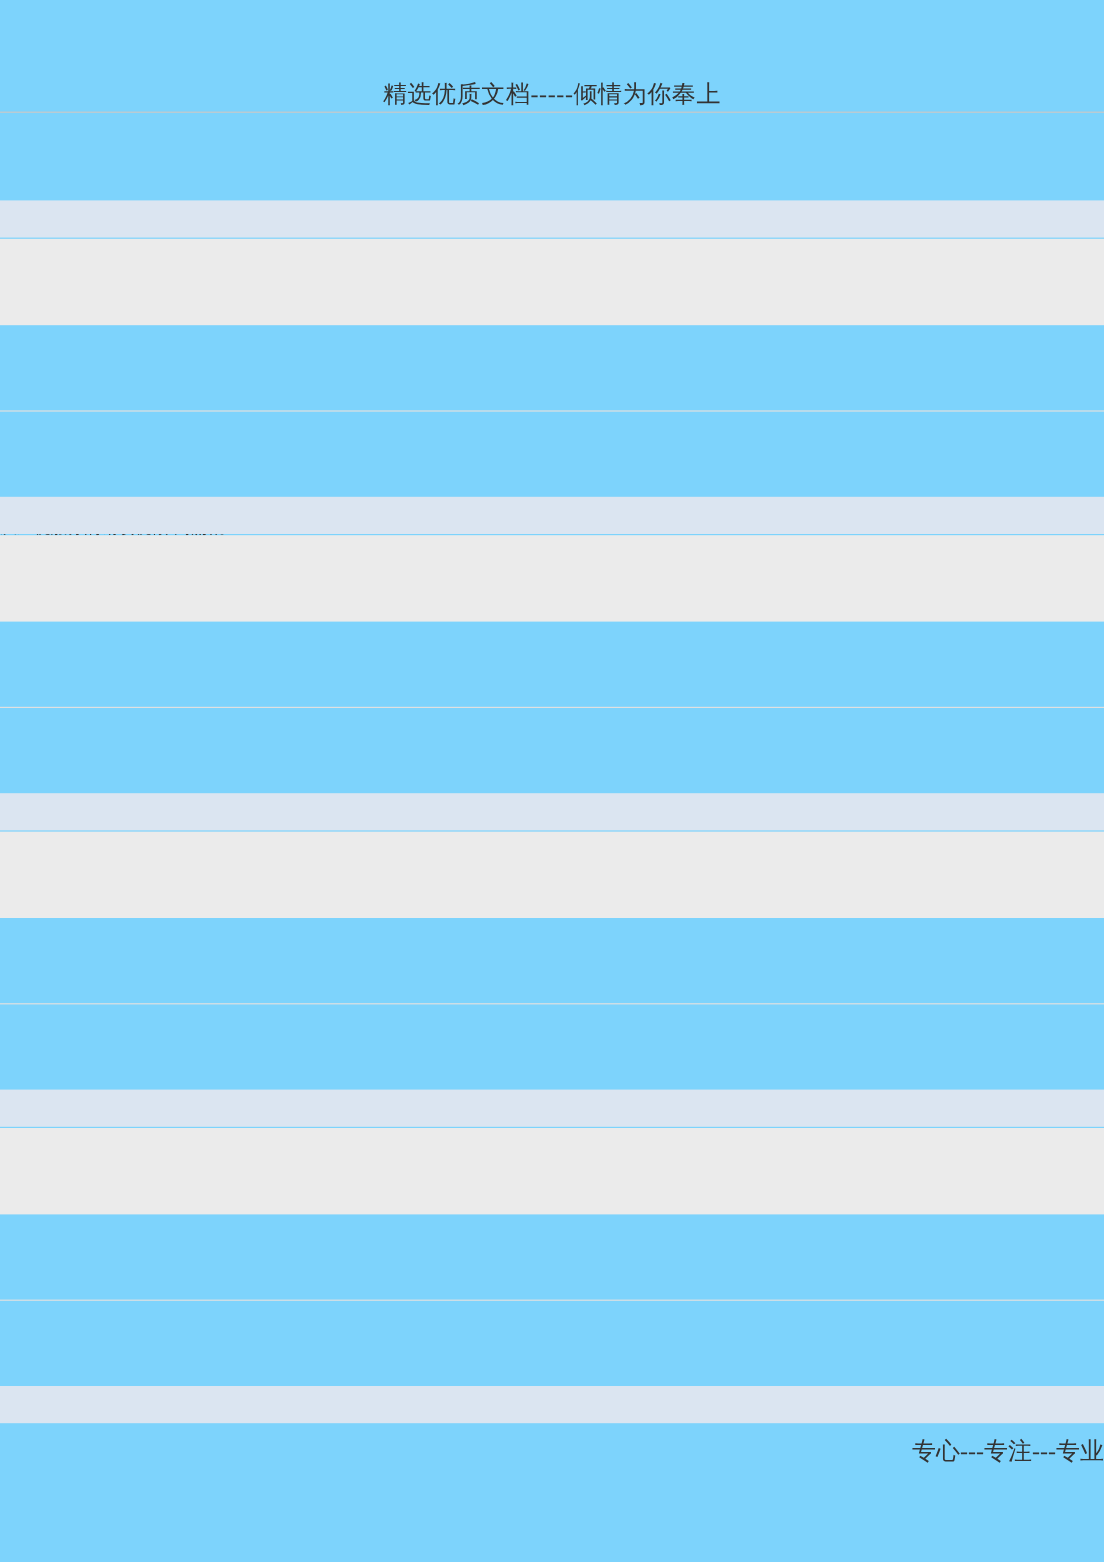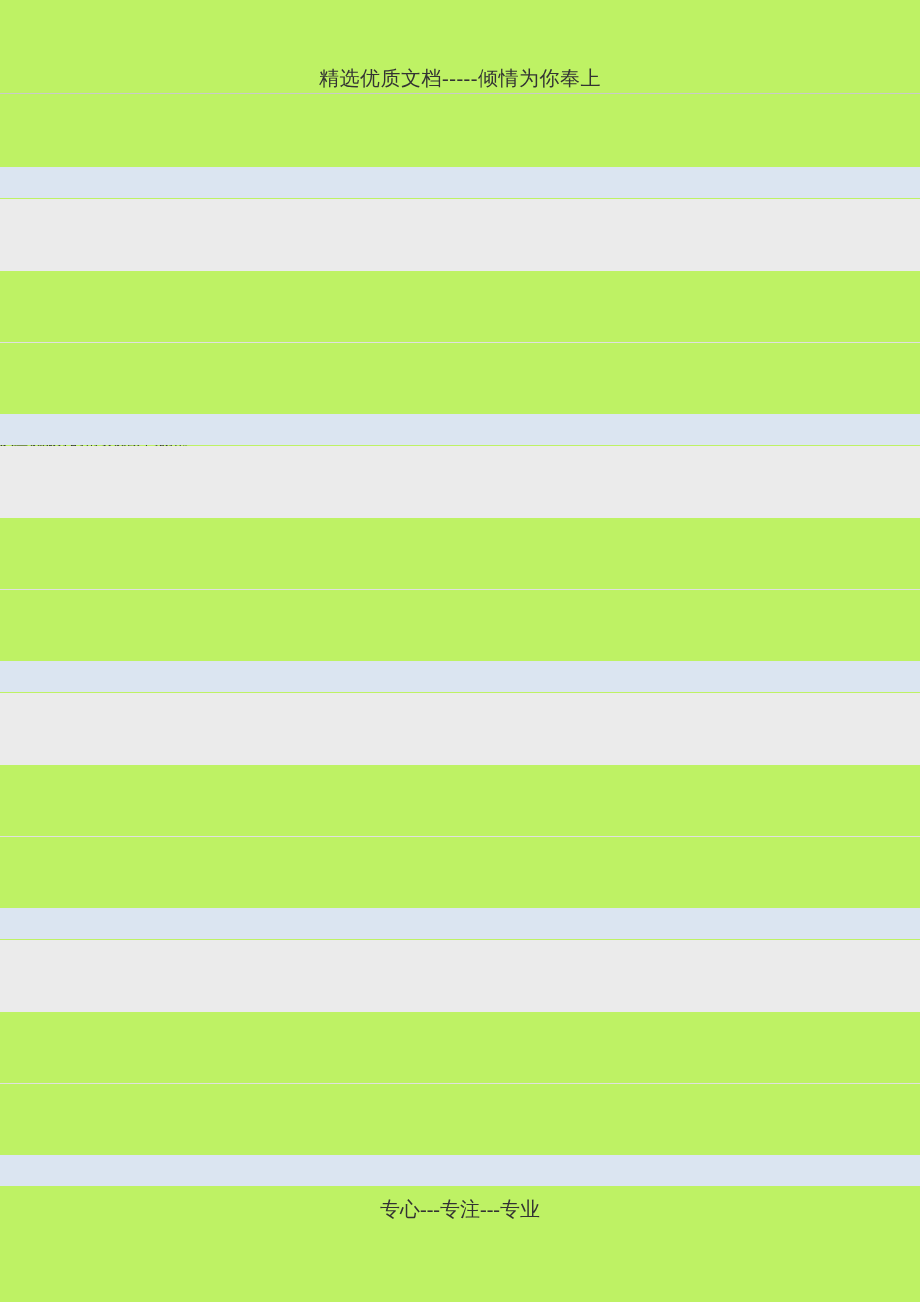--- a/index.html
+++ b/index.html
@@ -6,21 +6,21 @@
     html, body {
       width: 920px;
       background: #ffffff;
       font-family: "SimSun", "宋体", serif;
       color: #333;
     }
     .page {
       position: relative;
       width: 920px;
       height: 1302px;
-      background: #bef264;
+      background: #7dd3fc;
       overflow: hidden;
       padding-left: 33px;
     }
     .page-header {
       position: absolute;
       top: 65px;
       left: 0;
       width: 100%;
       text-align: center;
       font-size: 20px;
@@ -33,21 +33,21 @@
       left: 0;
       width: 100%;
       height: 0;
       border-top: 1px solid #c9c9c9;
     }
     .page-footer {
       position: absolute;
       top: 1196px;
       left: 0;
       width: 100%;
-      text-align: center;
+      text-align: right;
       font-size: 20px;
       color: #333;
     }
     .band {
       position: absolute;
       left: 0;
       width: 100%;
     }
     .blue { background: #dbe5f1; }
     .gray { background: #ebebeb; }

